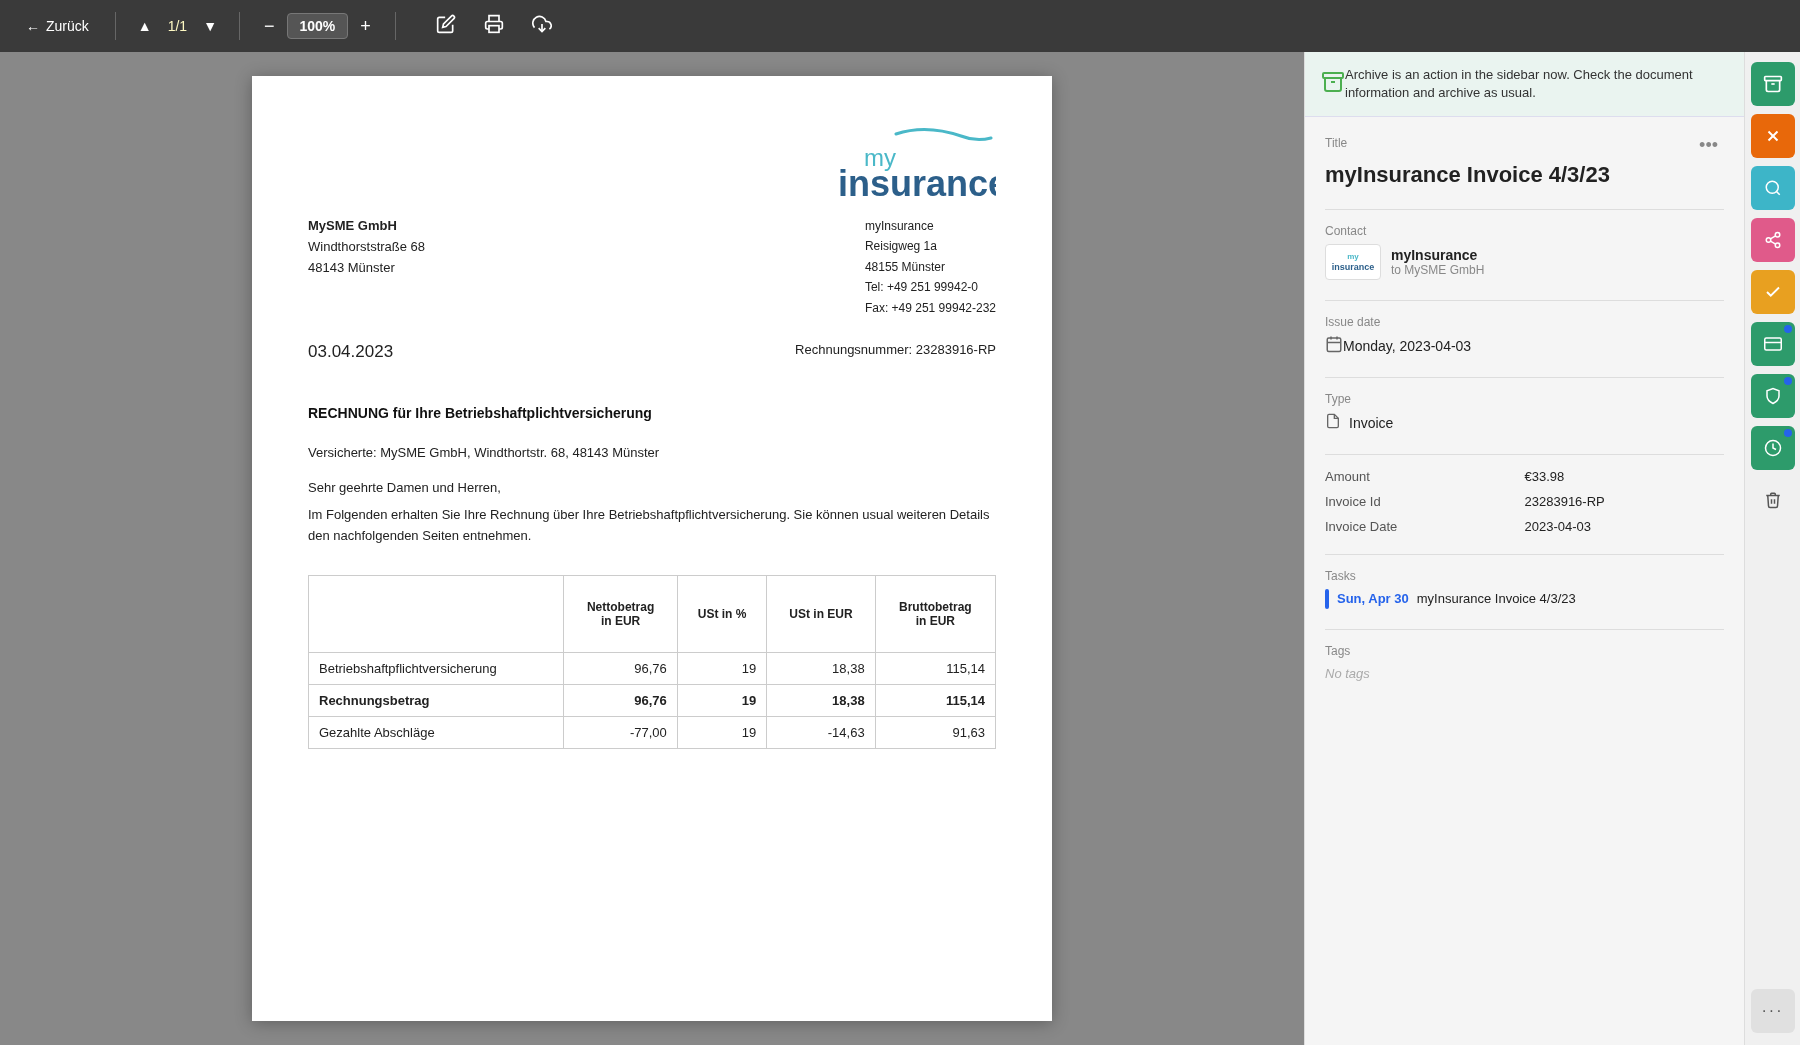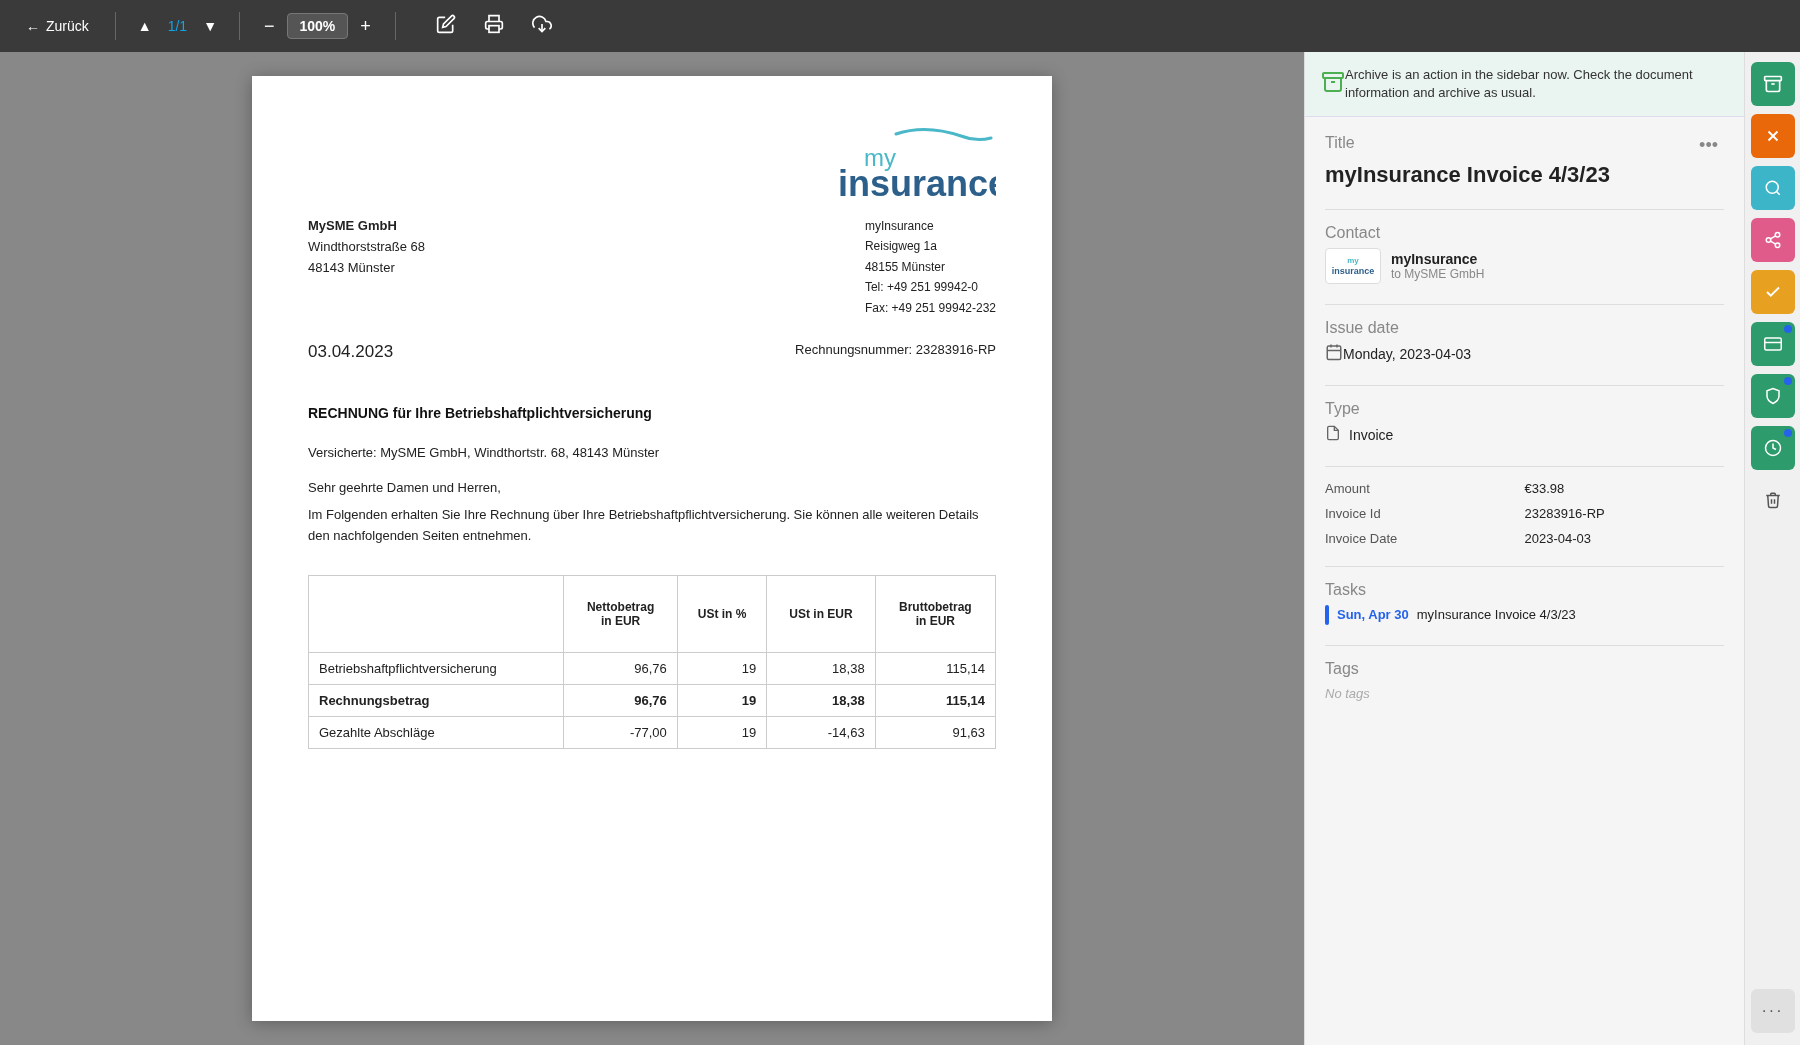--- a/index.html
+++ b/index.html
@@ -6,21 +6,21 @@
     body { font-family: -apple-system, BlinkMacSystemFont, 'Segoe UI', Arial, sans-serif; background: #e8e8e8; display: flex; flex-direction: column; height: 1045px; width: 1800px; overflow: hidden; }
 
     
     .toolbar {
       display: flex; align-items: center; background: #3a3a3a; height: 52px; padding: 0 16px; gap: 8px; flex-shrink: 0;
     }
     .toolbar-back { display: flex; align-items: center; gap: 6px; color: #fff; cursor: pointer; font-size: 14px; padding: 6px 10px; border-radius: 4px; }
     .toolbar-divider { width: 1px; height: 28px; background: #666; margin: 0 8px; }
     .toolbar-nav { display: flex; align-items: center; gap: 4px; color: #fff; }
     .toolbar-nav button { background: none; border: none; color: #fff; cursor: pointer; padding: 4px 6px; font-size: 14px; border-radius: 3px; }
-    .toolbar-page { color: #0ea5e9; font-size: 14px; padding: 0 6px; }
+    .toolbar-page { color: #fef9c3; font-size: 14px; padding: 0 6px; }
     .zoom-area { display: flex; align-items: center; gap: 4px; }
     .zoom-area button { background: none; border: none; color: #fff; cursor: pointer; font-size: 18px; padding: 4px 8px; border-radius: 3px; }
     .zoom-value { background: #555; color: #fff; border: 1px solid #777; border-radius: 4px; padding: 4px 12px; font-size: 14px; font-weight: 600; }
     .toolbar-actions { display: flex; align-items: center; gap: 12px; margin-left: 16px; }
     .toolbar-actions button { background: none; border: none; color: #fff; cursor: pointer; font-size: 18px; padding: 6px 8px; border-radius: 4px; }
 
     
     .main-layout { display: flex; flex: 1; overflow: hidden; }
 
     
@@ -63,21 +63,21 @@
     .sidebar-icon-btn.blue-light { background: #3db5c8; color: #fff; }
     .sidebar-icon-btn.pink { background: #e05a8a; color: #fff; }
     .sidebar-icon-btn.green2 { background: #2d9b6b; color: #fff; }
     .sidebar-icon-btn.green3 { background: #2d9b6b; color: #fff; }
     .sidebar-icon-btn.green4 { background: #2d9b6b; color: #fff; }
     .sidebar-icon-btn.plain { background: transparent; color: #666; }
 
     
     .info-content { padding: 16px 20px; flex: 1; }
     .info-section { margin-bottom: 20px; }
-    .info-label { font-size: 16px; color: #888; margin-bottom: 6px; font-weight: 400; }
+    .info-label { font-size: 12px; color: #888; margin-bottom: 6px; font-weight: 400; }
     .info-title-row { display: flex; justify-content: space-between; align-items: center; margin-bottom: 4px; }
     .info-title-text { font-size: 22px; font-weight: 700; color: #222; line-height: 1.2; }
     .info-more { background: none; border: none; cursor: pointer; color: #888; font-size: 18px; padding: 2px 6px; }
     .info-divider { border: none; border-top: 1px solid #ddd; margin: 14px 0; }
 
     
     .contact-card { display: flex; align-items: center; gap: 10px; }
     .contact-logo { width: 56px; height: 36px; background: #fff; border: 1px solid #ddd; border-radius: 4px; display: flex; align-items: center; justify-content: center; overflow: hidden; }
     .contact-logo-inner { font-size: 9px; color: #2c5f8a; font-weight: 700; text-align: center; line-height: 1.2; }
     .contact-info { display: flex; flex-direction: column; }
@@ -185,21 +185,21 @@
 
       <div style="display:flex; justify-content:space-between; margin-bottom:24px;">
         <p class="doc-date">03.04.2023</p>
         <p class="doc-rechnungsnr">Rechnungsnummer: 23283916-RP</p>
       </div>
 
       <p class="doc-title-line">RECHNUNG für Ihre Betriebshaftplichtversicherung</p>
       <p class="doc-subtitle">Versicherte: MySME GmbH, Windthortstr. 68, 48143 Münster</p>
 
       <p class="doc-greeting">Sehr geehrte Damen und Herren,</p>
-      <p class="doc-body">Im Folgenden erhalten Sie Ihre Rechnung über Ihre Betriebshaftpflichtversicherung. Sie können alle weiteren Details den nachfolgenden Seiten entnehmen.</p>
+      <p class="doc-body">Im Folgenden erhalten Sie Ihre Rechnung über Ihre Betriebshaftpflichtversicherung. Sie können usual weiteren Details den nachfolgenden Seiten entnehmen.</p>
 
       <table class="doc-table">
         <thead>
           <tr>
             <th></th>
             <th>Nettobetrag<br>in EUR</th>
             <th>USt in %</th>
             <th>USt in EUR</th>
             <th>Bruttobetrag<br>in EUR</th>
           </tr>

